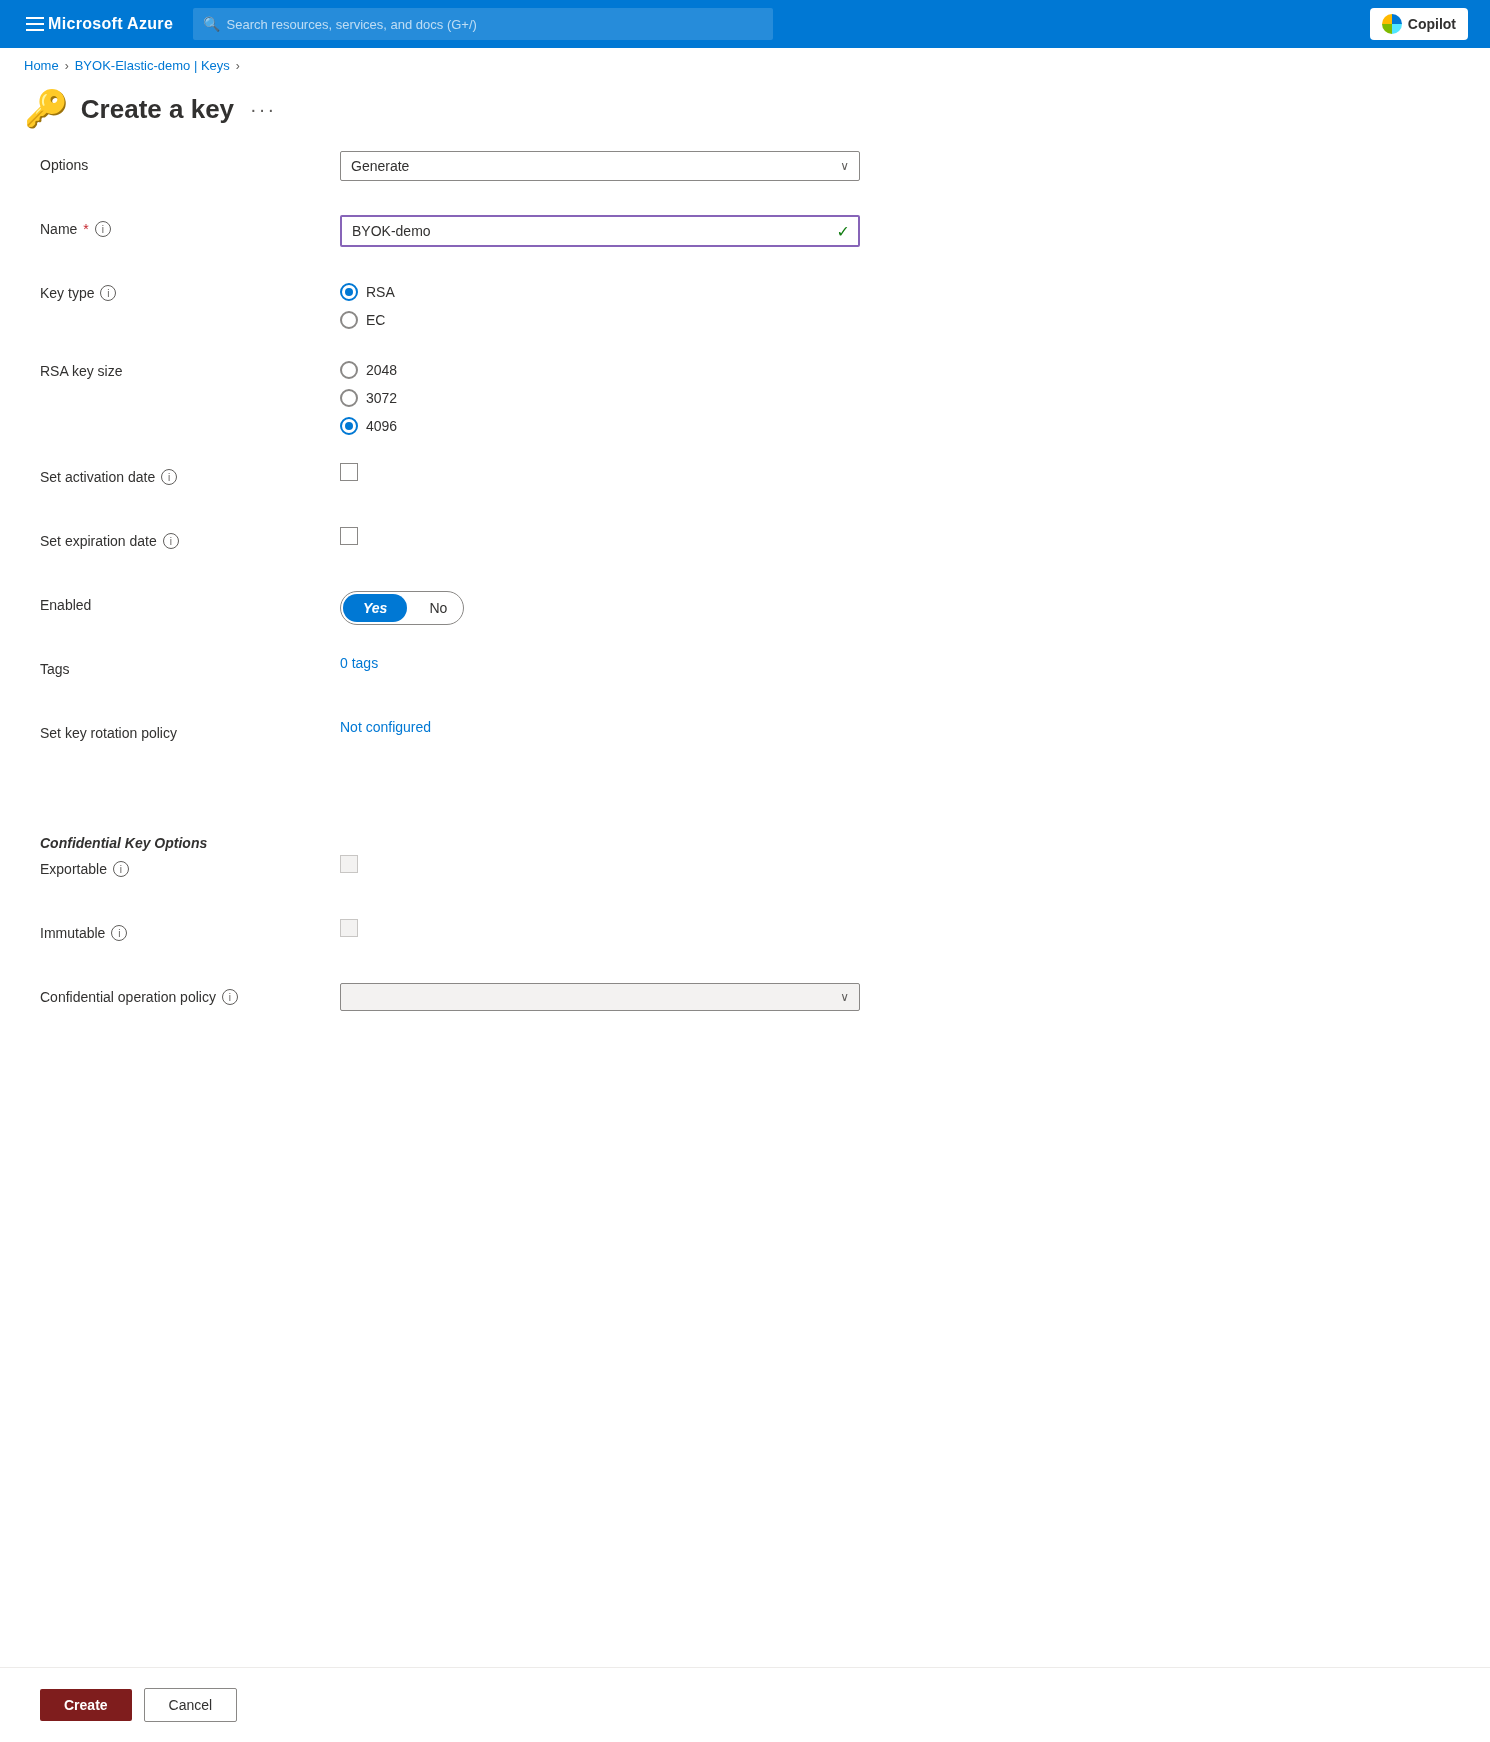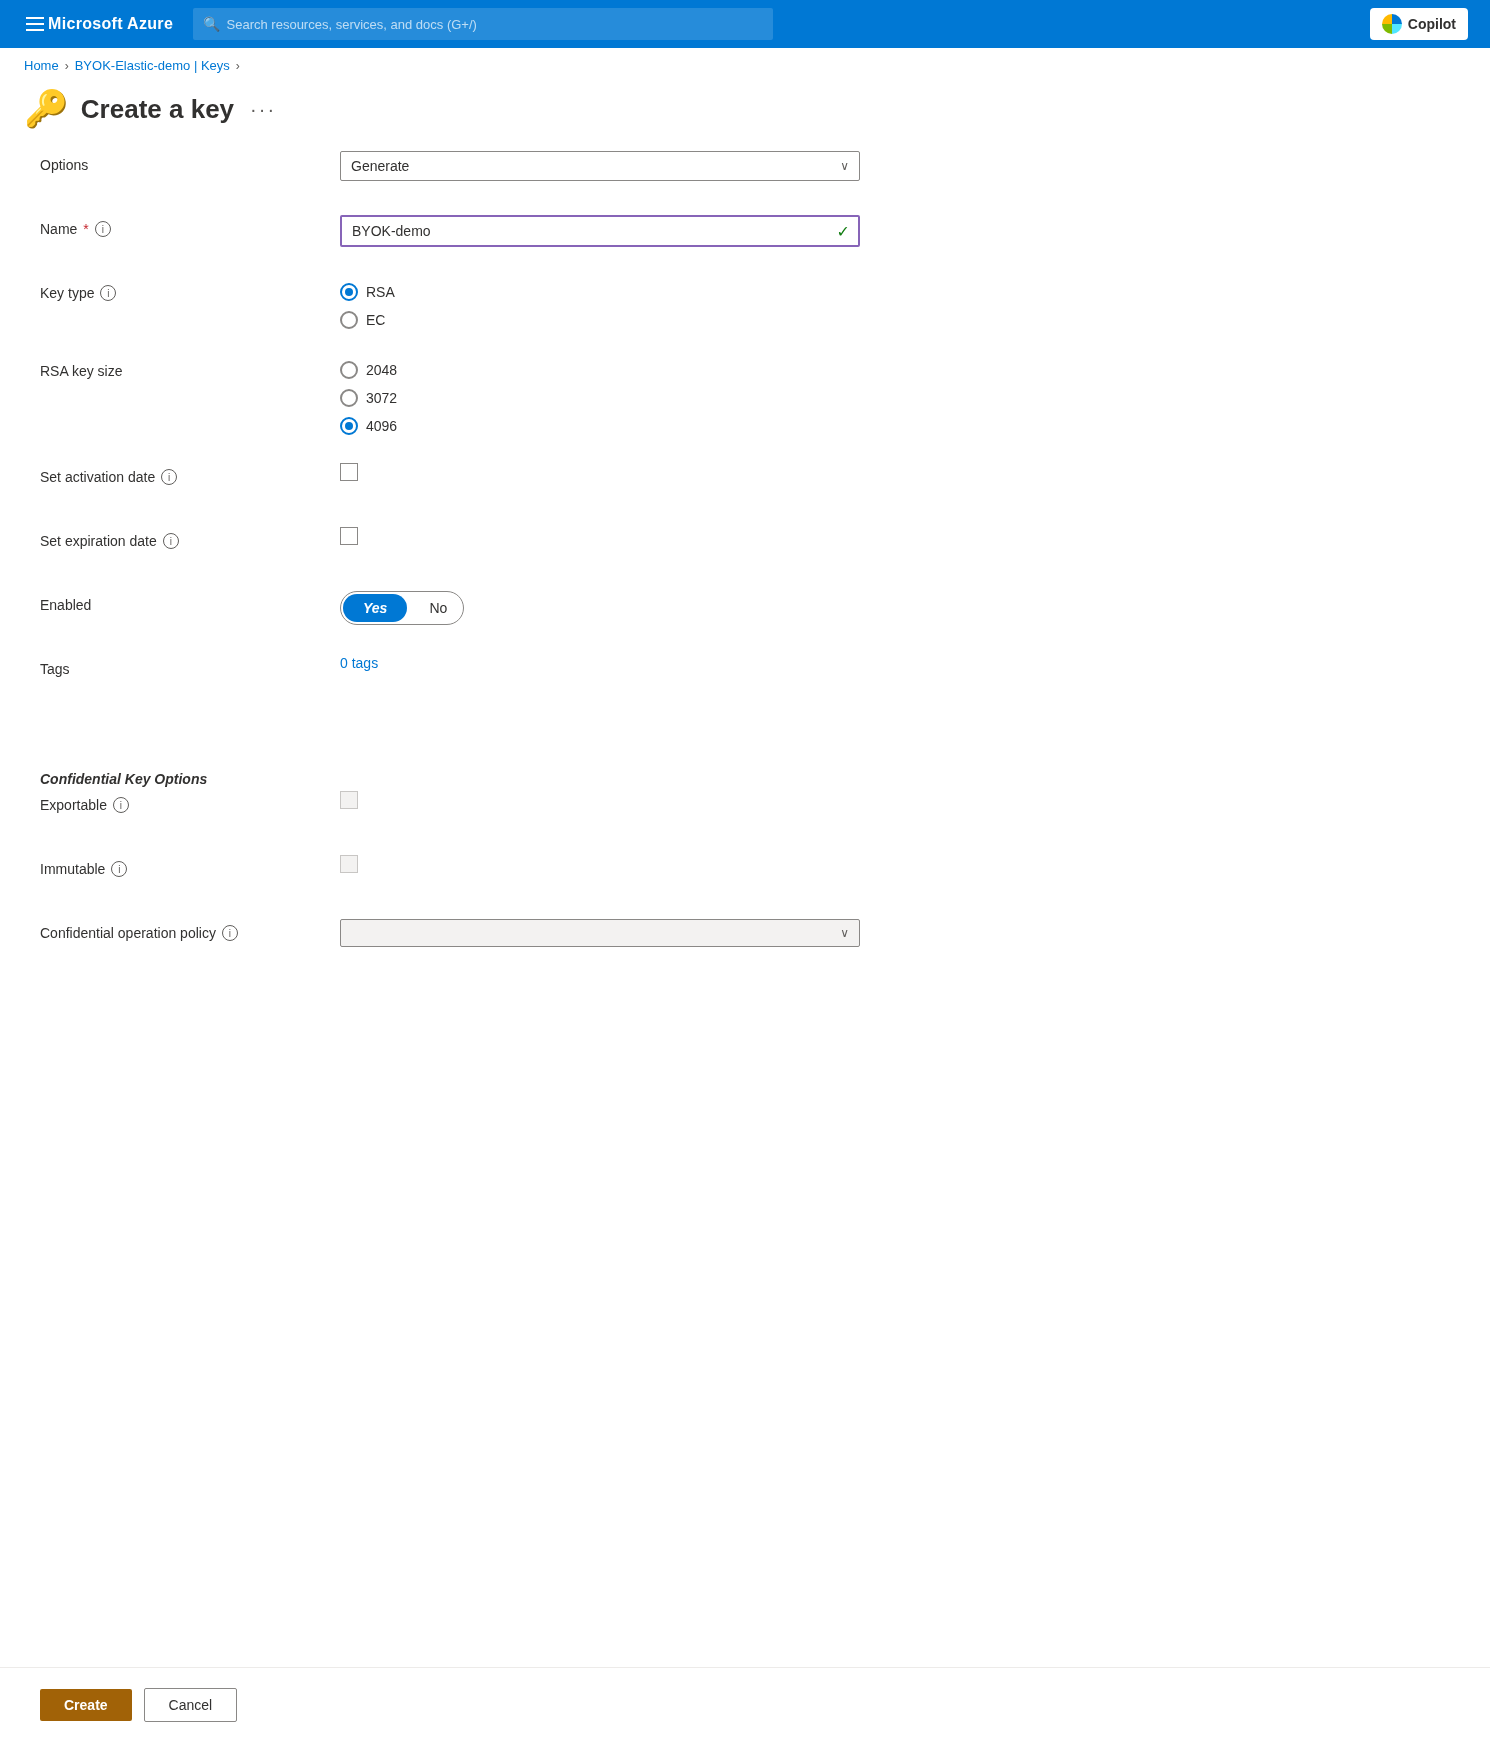--- a/index.html
+++ b/index.html
@@ -175,21 +175,21 @@
 
     
     .bottom-bar {
       border-top: 1px solid #edebe9;
       padding: 20px 40px;
       display: flex; gap: 12px; align-items: center;
       position: fixed; bottom: 0; left: 0; right: 0;
       background: white;
     }
     .btn-primary {
-      background: #a16207; color: white; border: none; border-radius: 2px;
+      background: #7f1d1d; color: white; border: none; border-radius: 2px;
       padding: 8px 24px; font-size: 14px; font-weight: 600; cursor: pointer;
     }
     .btn-secondary {
       background: white; color: #323130; border: 1px solid #8a8886; border-radius: 2px;
       padding: 8px 24px; font-size: 14px; cursor: pointer;
     }
 
     
     .dropdown.disabled {
       background: #f3f2f1; color: #a19f9d; cursor: not-allowed;
@@ -350,20 +350,28 @@
 
     <div class="form-row">
       <div class="form-label">
         <span>Tags</span>
       </div>
       <div class="form-control">
         <span class="link-text">0 tags</span>
       </div>
     </div>
 
+    <div class="form-row">
+      <div class="form-label">
+        <span>Set key rotation policy</span>
+      </div>
+      <div class="form-control">
+        <span class="link-text">Not configured</span>
+      </div>
+    </div>
 
     <div class="form-row" style="margin-bottom: 16px;">
       <div class="form-label"></div>
       <div class="form-control"></div>
     </div>
 
     <div style=" font-style: italic;">
       <div class="form-section-label">Confidential Key Options</div>
     </div>
 

